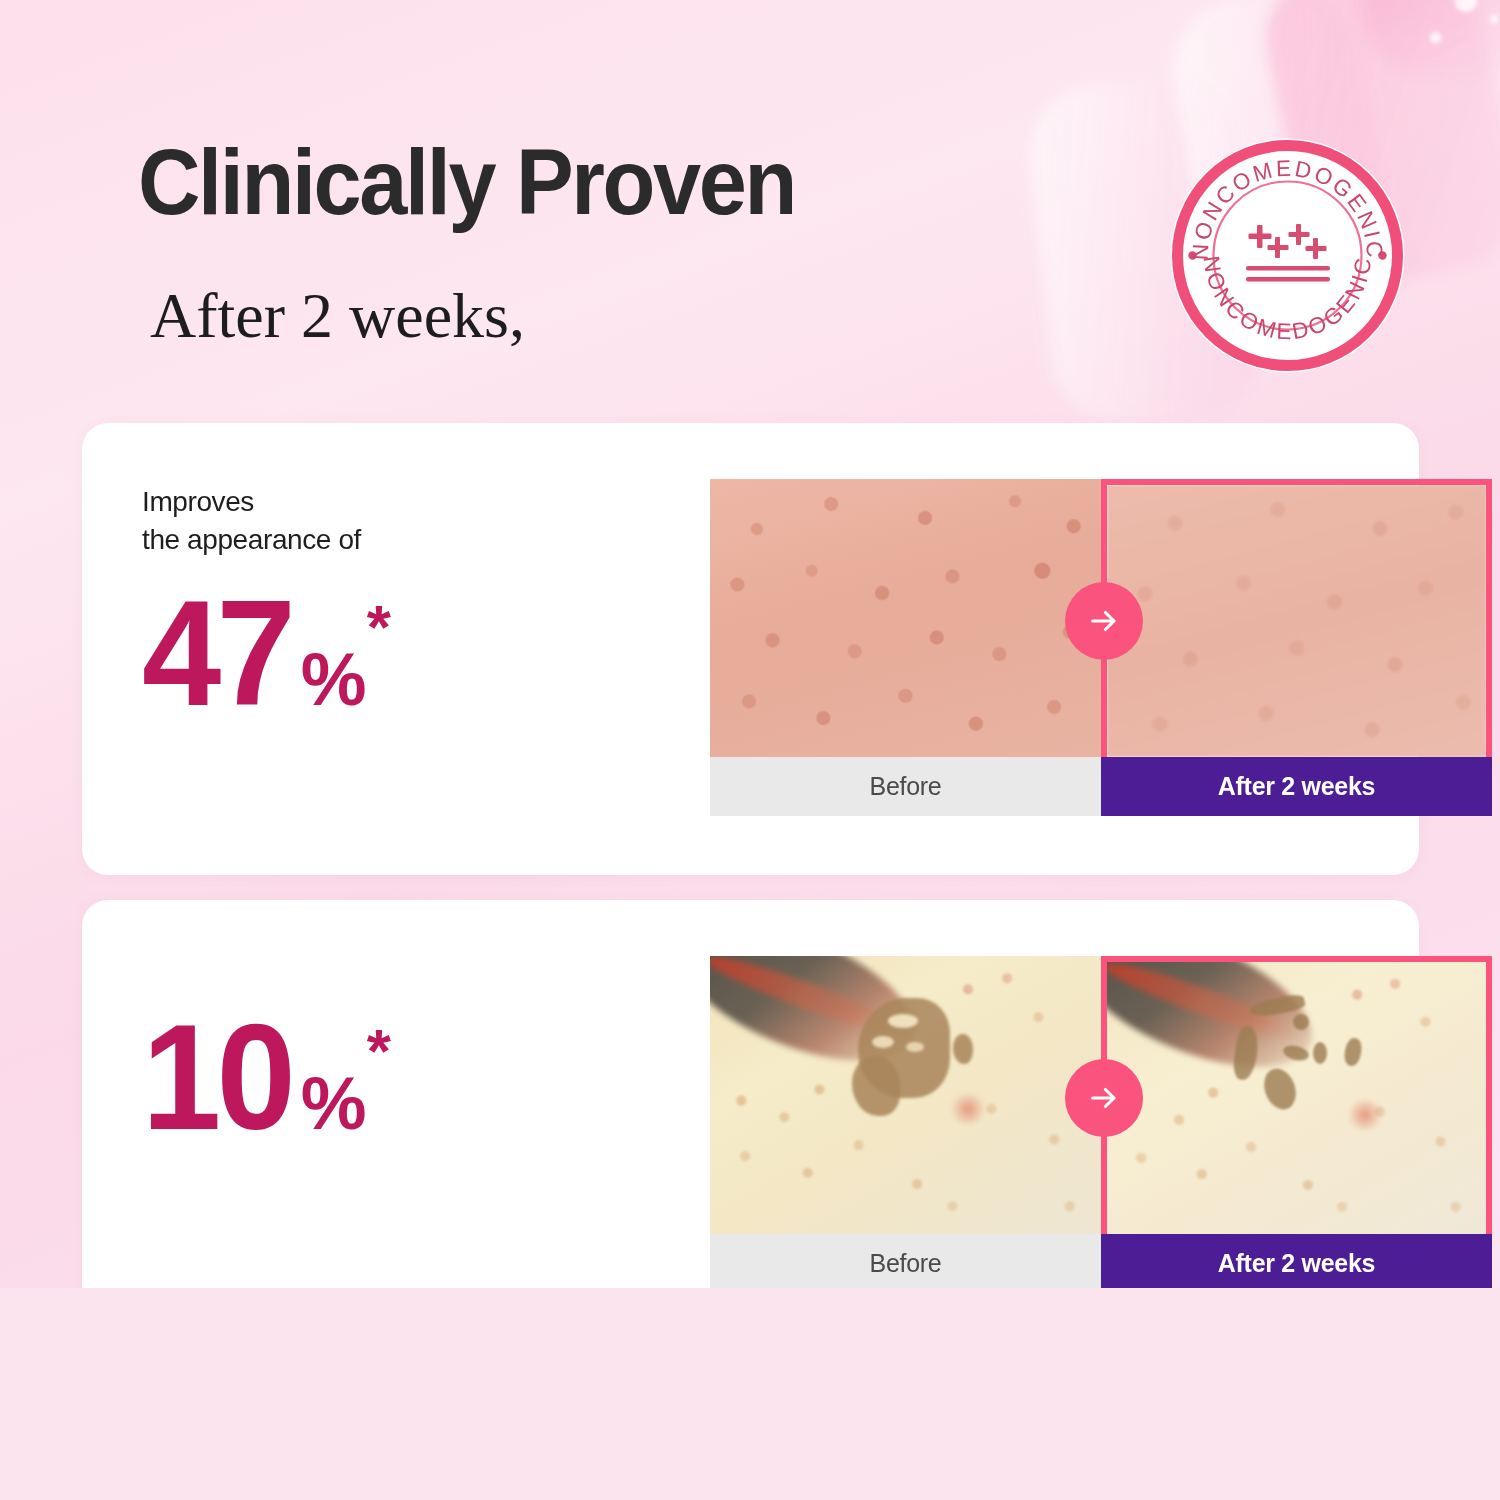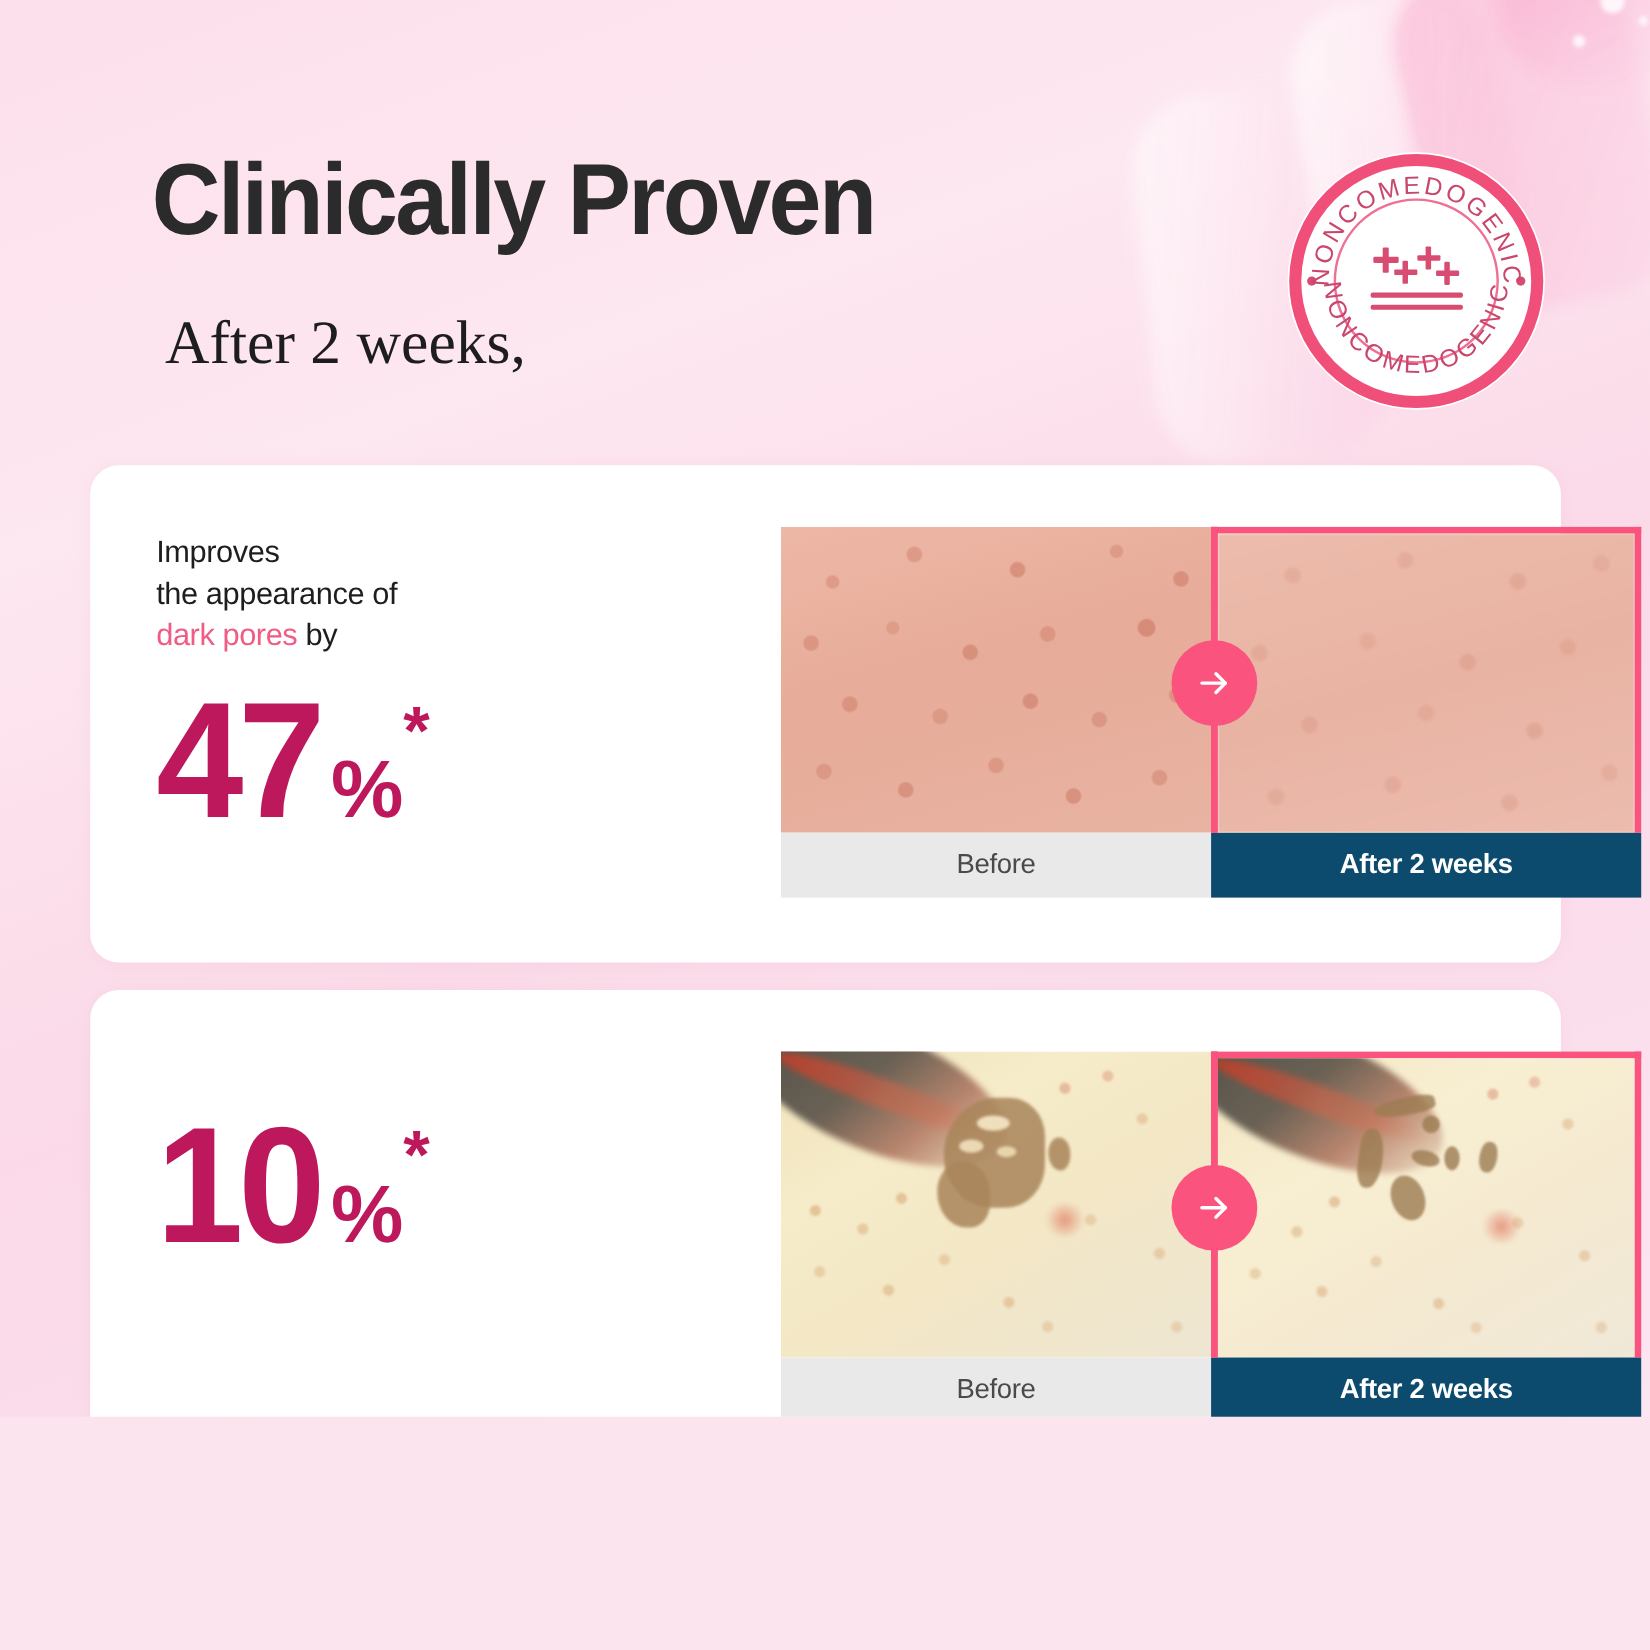--- a/index.html
+++ b/index.html
@@ -94,21 +94,21 @@
     letter-spacing: -2.5px;
     color: #2b2b2b;
     font-family: "Liberation Sans", sans-serif;
     transform: scaleX(.94);
     transform-origin: left center;
   }
   .subhead {
     position: absolute;
     left: 150px;
     top: 284px;
-    font-size: 56px;
+    font-size: 64px;
     line-height: 1;
     color: #1d1d1d;
     font-family: "Liberation Serif", serif;
     letter-spacing: 0px;
   }
 
   
   .seal {
     position: absolute;
     left: 1168px;
@@ -372,21 +372,21 @@
     justify-content: center;
     font-size: 25px;
     letter-spacing: -.3px;
   }
   .lbl.before {
     background: #e9e9e9;
     color: #4a4a4a;
     font-weight: 400;
   }
   .lbl.after {
-    background: #0c4a6e;
+    background: #4c1d95;
     color: #ffffff;
     font-weight: 700;
   }
 
   
   .footnote {
     position: absolute;
     left: 118px;
     top: 1392px;
     font-size: 27px;
@@ -443,21 +443,20 @@
         <rect x="78" y="141" width="84" height="4.6" rx="2"></rect>
       </g>
     </svg>
   </div>
 
   <div class="card" id="card-pores">
     <div class="card-text">
       <div class="claim">
         <div>Improves</div>
         <div>the appearance of</div>
-        <div><span class="hl">dark pores</span><span> by</span></div>
       </div>
       <div class="stat">
         <span class="num">47</span><span class="pct">%</span><span class="ast">*</span>
       </div>
     </div>
 
     <div class="compare">
       <div class="photo-row">
         <div class="photo">
           <div class="skin-pores-before"></div>

